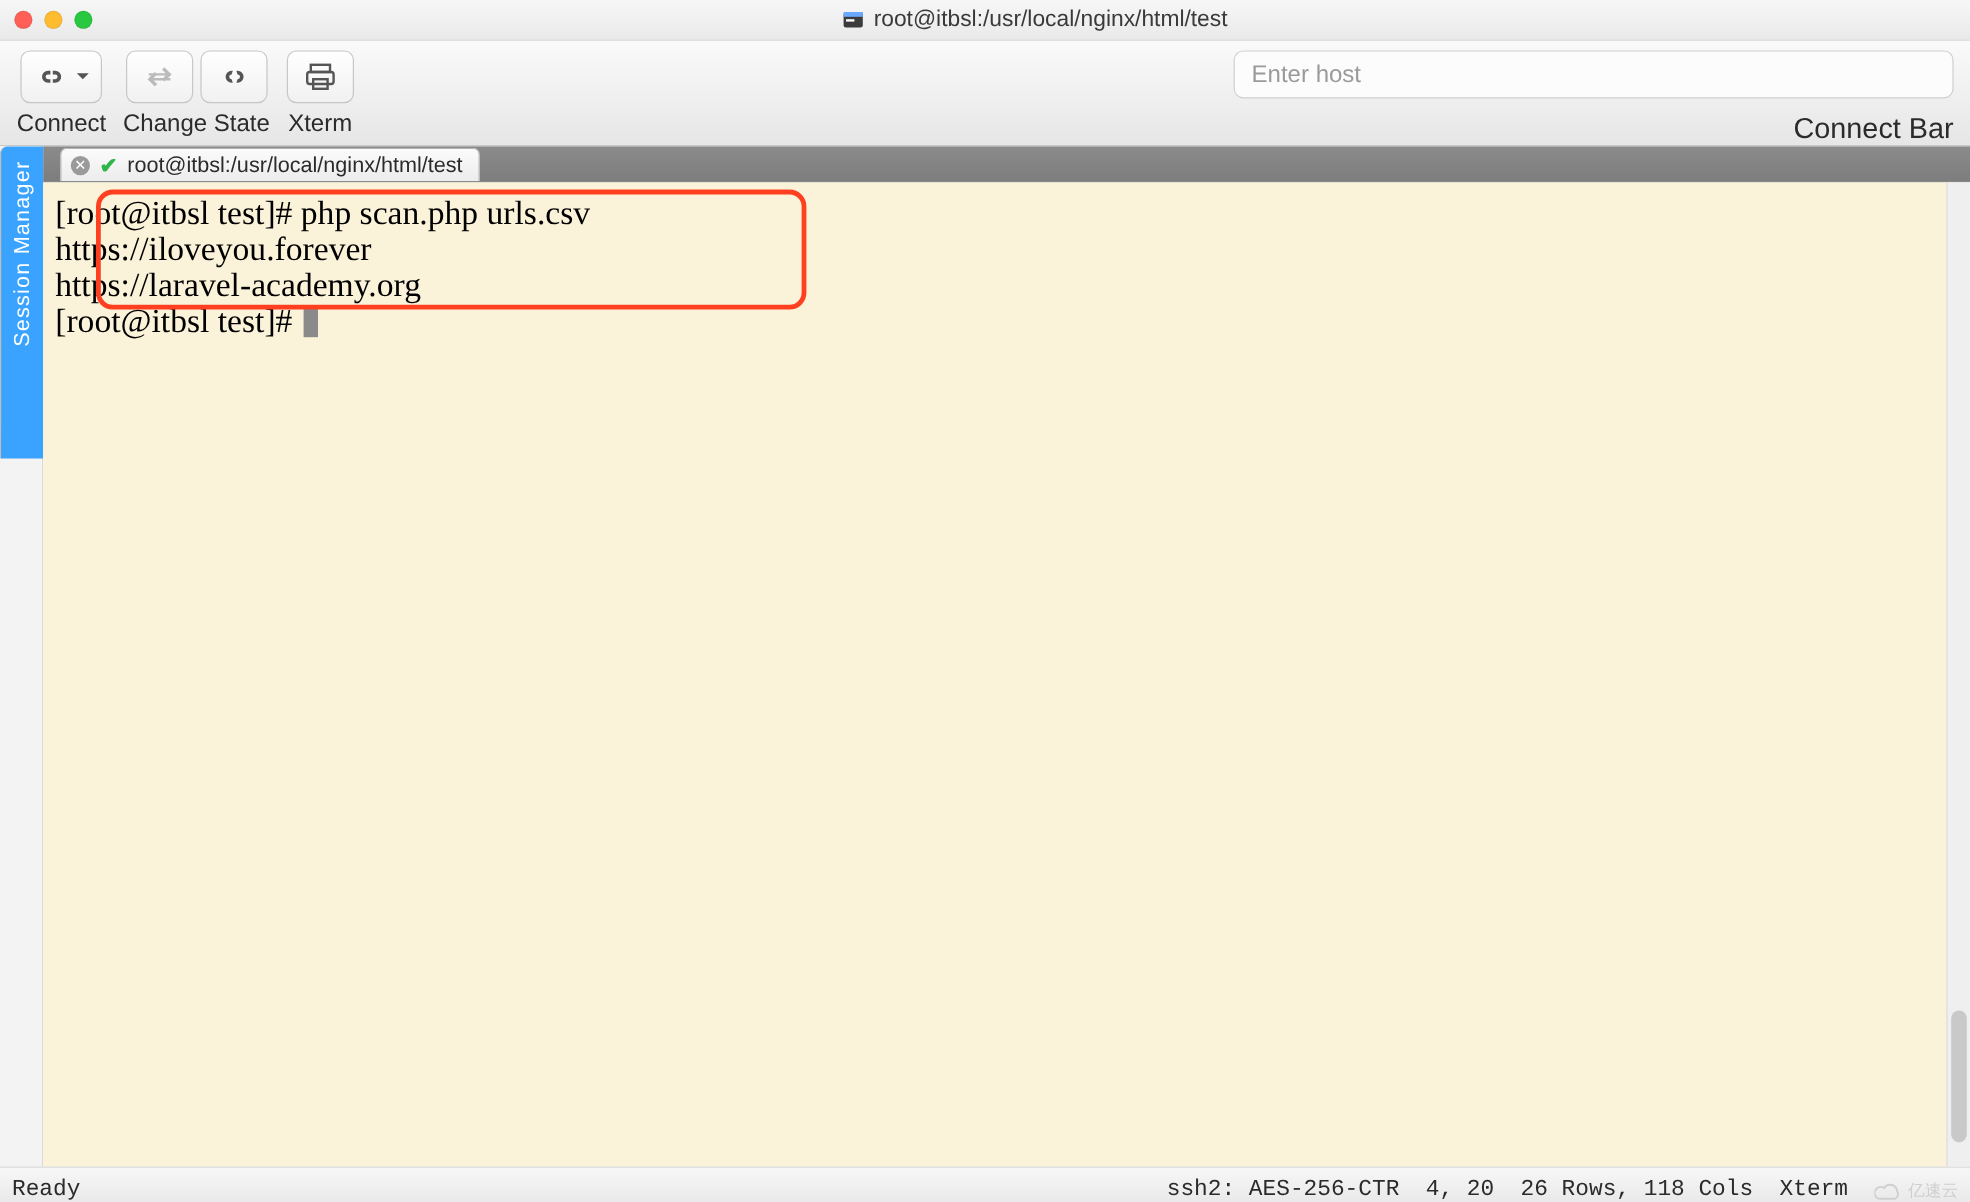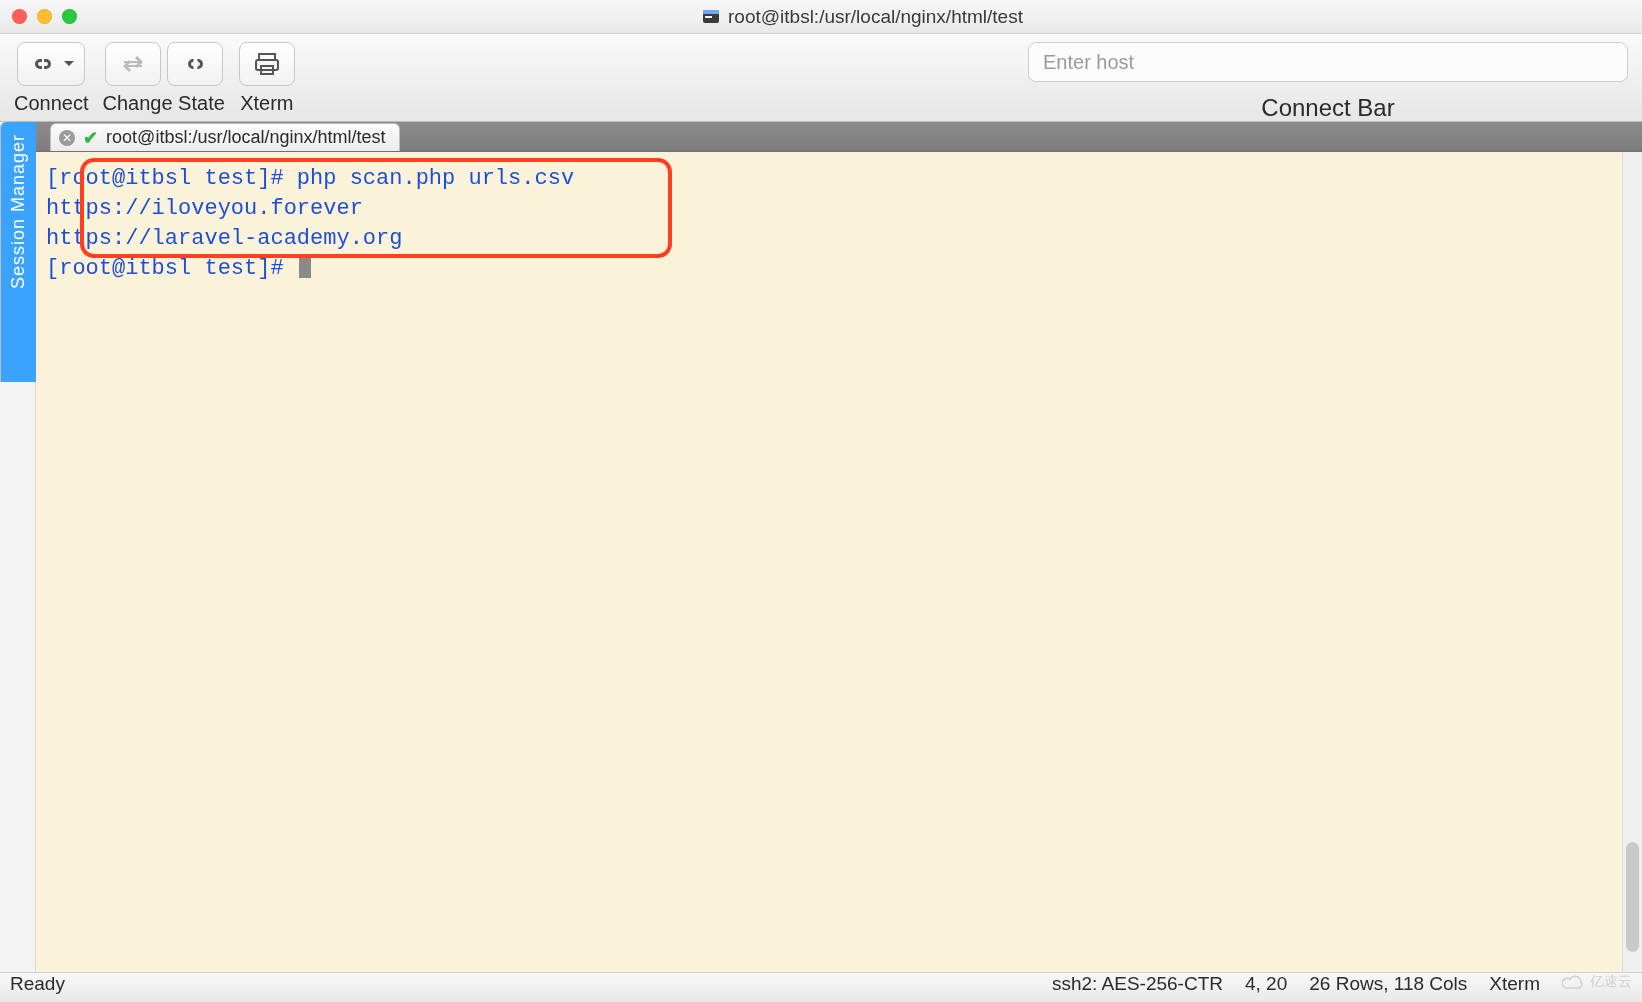--- a/index.html
+++ b/index.html
@@ -30,21 +30,21 @@
   .tbtn{
     height:44px;min-width:56px;padding:0 10px;
     background:linear-gradient(#ffffff,#f1f1f1);
     border:1px solid #c7c7c7;border-radius:8px;
     display:flex;align-items:center;justify-content:center;gap:4px;
     color:#3a3a3a;
   }
   .tbtn svg{display:block;}
   .tool-label{margin-top:6px;font-size:20px;color:#2b2b2b;}
   .toolbar-spacer{flex:1;}
-  .connect-bar{display:flex;flex-direction:column;align-items:center;margin-left:auto;}
+  .connect-bar{display:flex;flex-direction:column;align-items:flex-end;margin-left:auto;}
   .host-input{
     width:600px;height:40px;border:1px solid #cfcfcf;border-radius:8px;
     background:#fcfcfc;padding:0 14px;font-size:20px;color:#333;outline:none;
   }
   .host-input::placeholder{color:#9a9a9a;}
   .connect-bar-label{margin-top:12px;font-size:24px;color:#2b2b2b;}
   
   .workspace{display:flex;height:calc(1002px - 34px - 88px - 30px);}
   .session-sidebar{
     width:36px;background:#3aa3ff;color:#fff;
@@ -67,39 +67,39 @@
     display:flex;align-items:center;gap:8px;
     background:linear-gradient(#fbfbfb,#ececec);
     border:1px solid #bdbdbd;border-bottom:none;
     border-radius:6px 6px 0 0;
     height:28px;padding:0 14px 0 8px;font-size:18px;color:#2b2b2b;
   }
   .tab .close{width:16px;height:16px;border-radius:50%;background:#9a9a9a;display:flex;align-items:center;justify-content:center;color:#fff;font-size:12px;line-height:1;}
   .tab .check{color:#2fb64a;font-size:18px;font-weight:bold;}
   .terminal-wrap{flex:1;position:relative;background:#fbf3d9;display:flex;}
   .terminal{
-    flex:1;padding:12px 10px;font-family:Liberation Mono, monospace;
-    font-size:22px;line-height:30px;color:#1d4ed8;white-space:pre;
+    flex:1;padding:12px 10px;font-family:Liberation Serif, serif;
+    font-size:28px;line-height:30px;color:#000000;white-space:pre;
     position:relative;
   }
   .highlight-box{
     position:absolute;left:44px;top:6px;width:592px;height:100px;
     border:4px solid #ff4020;border-radius:14px;pointer-events:none;
   }
   .cursor{display:inline-block;width:12px;height:24px;background:#8a8a8a;vertical-align:-4px;margin-left:2px;}
   .vscroll{
     width:20px;background:#efefef;border-left:1px solid #dcdcdc;position:relative;
   }
   .vscroll .thumb{position:absolute;left:3px;right:3px;top:690px;height:110px;background:#c9c9c9;border-radius:7px;}
   
   .statusbar{
     height:30px;background:linear-gradient(#f7f7f7,#e9e9e9);
     border-top:1px solid #cfcfcf;
-    display:flex;align-items:flex-start;font-size:19px;color:#2b2b2b;
-    padding:0 10px;gap:22px;
+    display:flex;align-items:flex-end;font-size:19px;color:#2b2b2b;
+    padding:0 10px;gap:22px;font-family:Liberation Mono, monospace;
   }
   .statusbar .left{flex:0 0 auto;}
   .statusbar .spacer{flex:1;}
   .watermark{color:#cfcfcf;font-size:14px;display:flex;gap:6px;align-items:center;}
   .caret{display:inline-block;margin-left:4px;}
 </style>
 </head>
 <body>
 
 <div class="titlebar">

